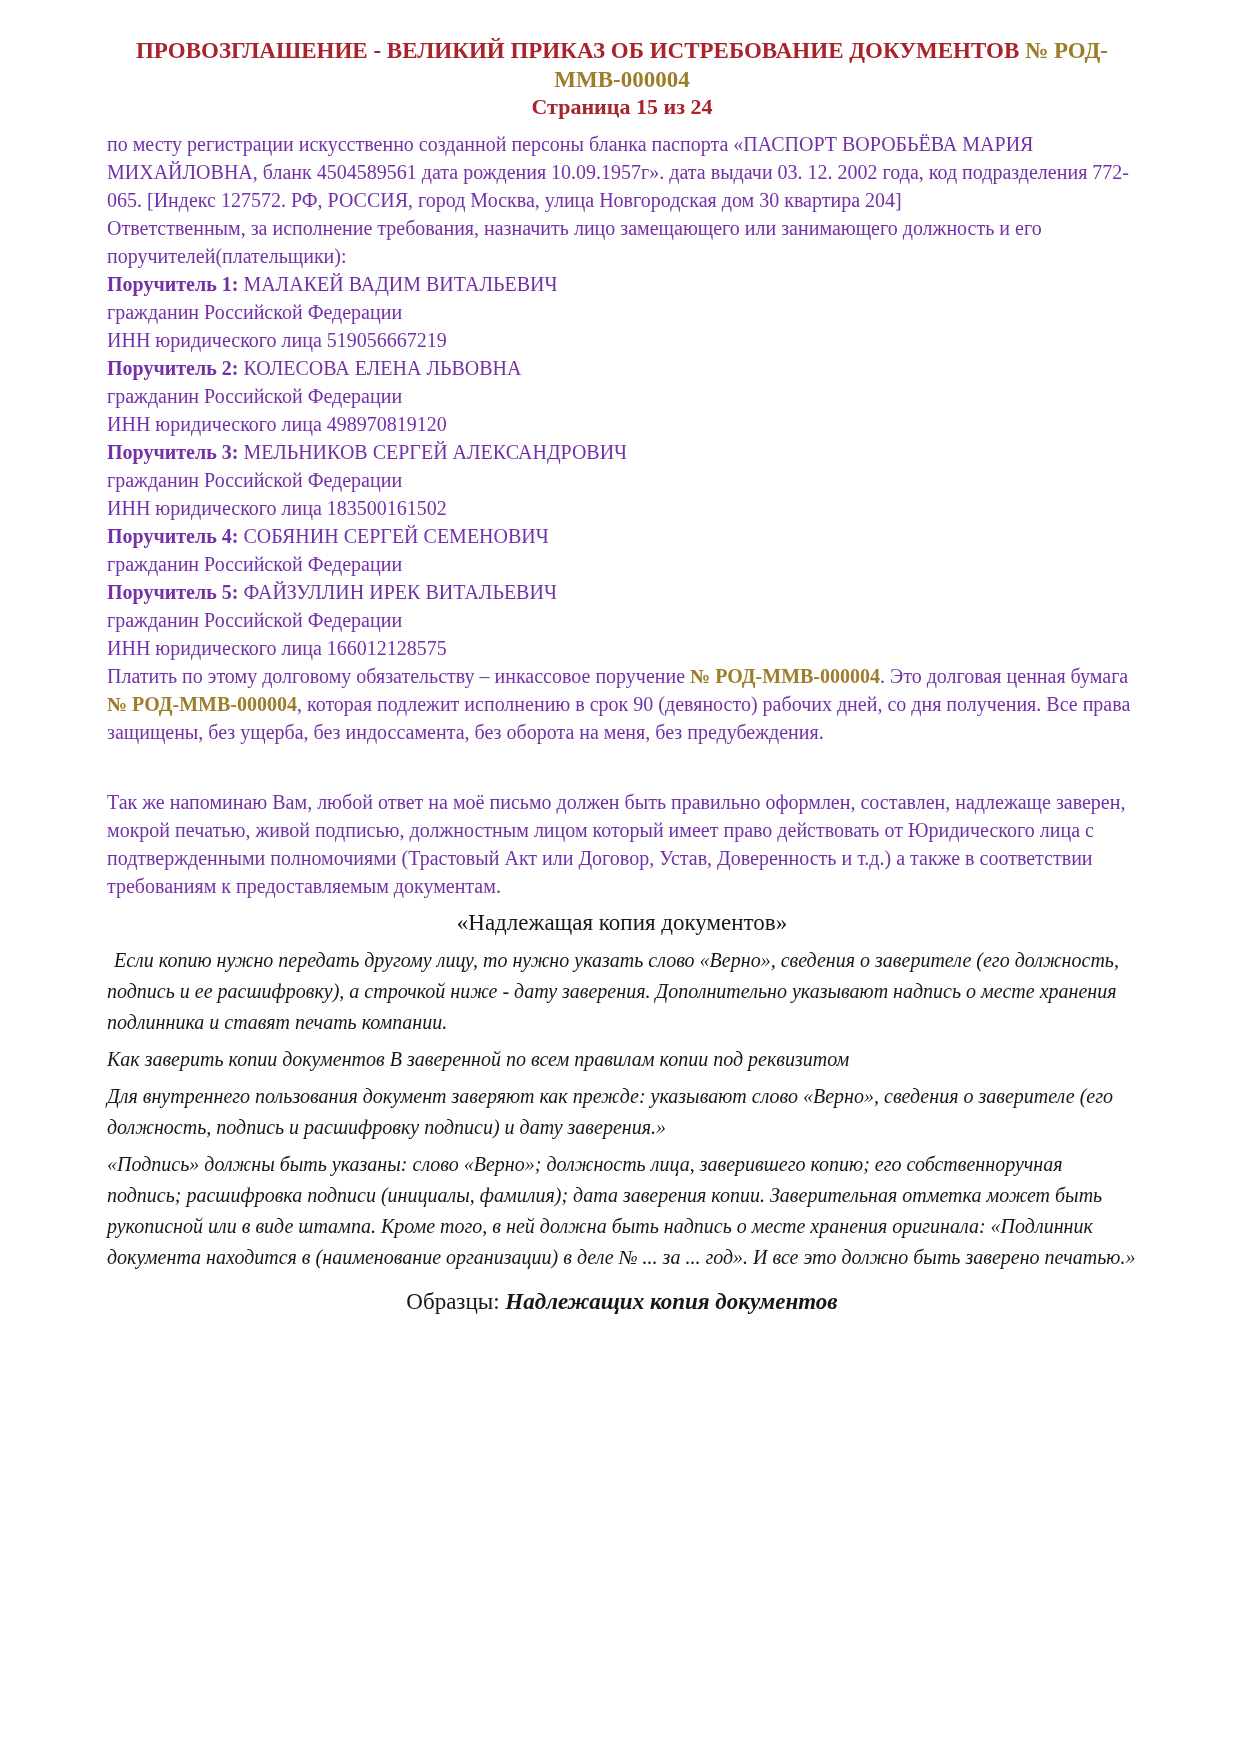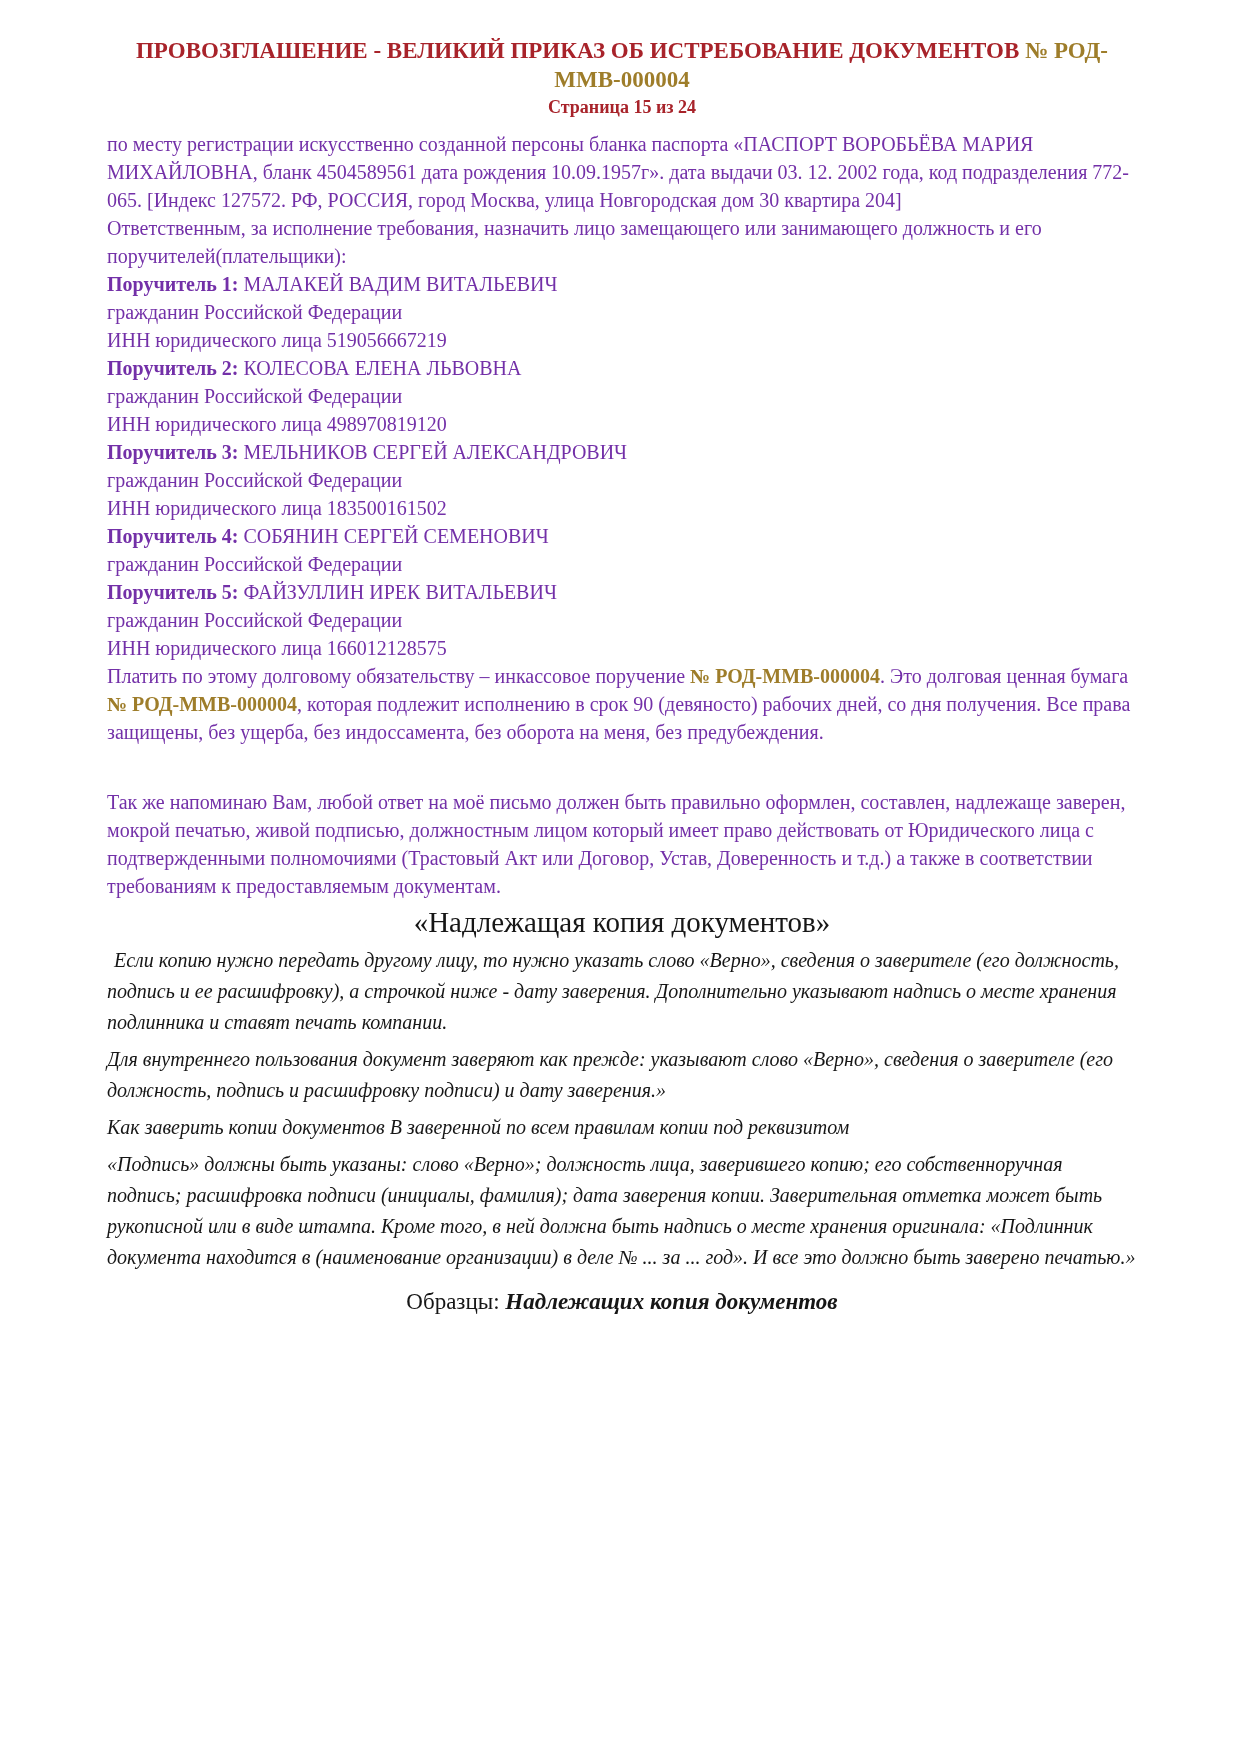--- a/index.html
+++ b/index.html
@@ -14,35 +14,35 @@
     background: #ffffff;
   }
   
   .doc-header { text-align: center; margin-bottom: 10px; }
   .doc-header .line1 {
     font-size: 23px; font-weight: 700; line-height: 29px;
     color: var(--header-red, #A8232A);
   }
   .doc-header .doc-no { color: var(--doc-gold, #9E7D2A); }
   .doc-header .line2 {
-    font-size: 18px; font-weight: 700; line-height: 26px;
+    font-size: 22px; font-weight: 700; line-height: 26px;
     color: var(--header-red, #A8232A);
   }
   
   .purple-block p {
     margin: 0; font-size: 20px; line-height: 28px;
     color: var(--body-purple, #7330A8);
   }
   .g-label { font-weight: 700; margin-top: 28px; }
   .gold-ref { color: var(--doc-gold, #9E7D2A); font-weight: 700; }
   .reminder { margin-top: 42px !important; }
   
   .copy-heading {
     margin: 6px 0 2px 0; text-align: center;
-    font-size: 29px; line-height: 33px;
+    font-size: 23px; line-height: 33px;
     color: var(--text-black, #161616);
   }
   .instructions p {
     margin: 6px 0 0 0; font-style: italic;
     font-size: 20px; line-height: 31px;
     color: var(--text-black, #161616);
   }
   .instructions p.indented { text-indent: 7px; }
   .samples-line {
     margin-top: 12px; text-align: center;
@@ -96,20 +96,20 @@
 
     <p><span>Платить по этому долговому обязательству – инкассовое поручение </span><span class="gold-ref">№ РОД-ММВ-000004</span><span>. Это долговая ценная бумага </span><span class="gold-ref">№ РОД-ММВ-000004</span><span>, которая подлежит исполнению в срок 90 (девяносто) рабочих дней, со дня получения. Все права защищены, без ущерба, без индоссамента, без оборота на меня, без предубеждения.</span></p>
 
     <p class="reminder">Так же напоминаю Вам, любой ответ на моё письмо должен быть правильно оформлен, составлен, надлежаще заверен, мокрой печатью, живой подписью, должностным лицом который имеет право действовать от Юридического лица с подтвержденными полномочиями (Трастовый Акт или Договор, Устав, Доверенность и т.д.) а также в соответствии требованиям к предоставляемым документам.</p>
   </div>
 
   <div class="copy-heading">«Надлежащая копия документов»</div>
 
   <div class="instructions">
     <p class="indented">Если копию нужно передать другому лицу, то нужно указать слово «Верно», сведения о заверителе (его должность, подпись и ее расшифровку), а строчкой ниже - дату заверения. Дополнительно указывают надпись о месте хранения подлинника и ставят печать компании.</p>
+    <p>Как заверить копии документов В заверенной по всем правилам копии под реквизитом</p>
     <p>Для внутреннего пользования документ заверяют как прежде: указывают слово «Верно», сведения о заверителе (его должность, подпись и расшифровку подписи) и дату заверения.»</p>
-    <p>Как заверить копии документов В заверенной по всем правилам копии под реквизитом</p>
     <p>«Подпись» должны быть указаны: слово «Верно»; должность лица, заверившего копию; его собственноручная подпись; расшифровка подписи (инициалы, фамилия); дата заверения копии. Заверительная отметка может быть рукописной или в виде штампа. Кроме того, в ней должна  быть надпись о месте хранения оригинала: «Подлинник документа находится в (наименование  организации) в деле № ... за ... год». И все это должно быть заверено печатью.»</p>
   </div>
 
   <div class="samples-line"><span>Образцы: </span><span class="samples-title">Надлежащих копия документов</span></div>
 
 </div>
 
 </body></html>

